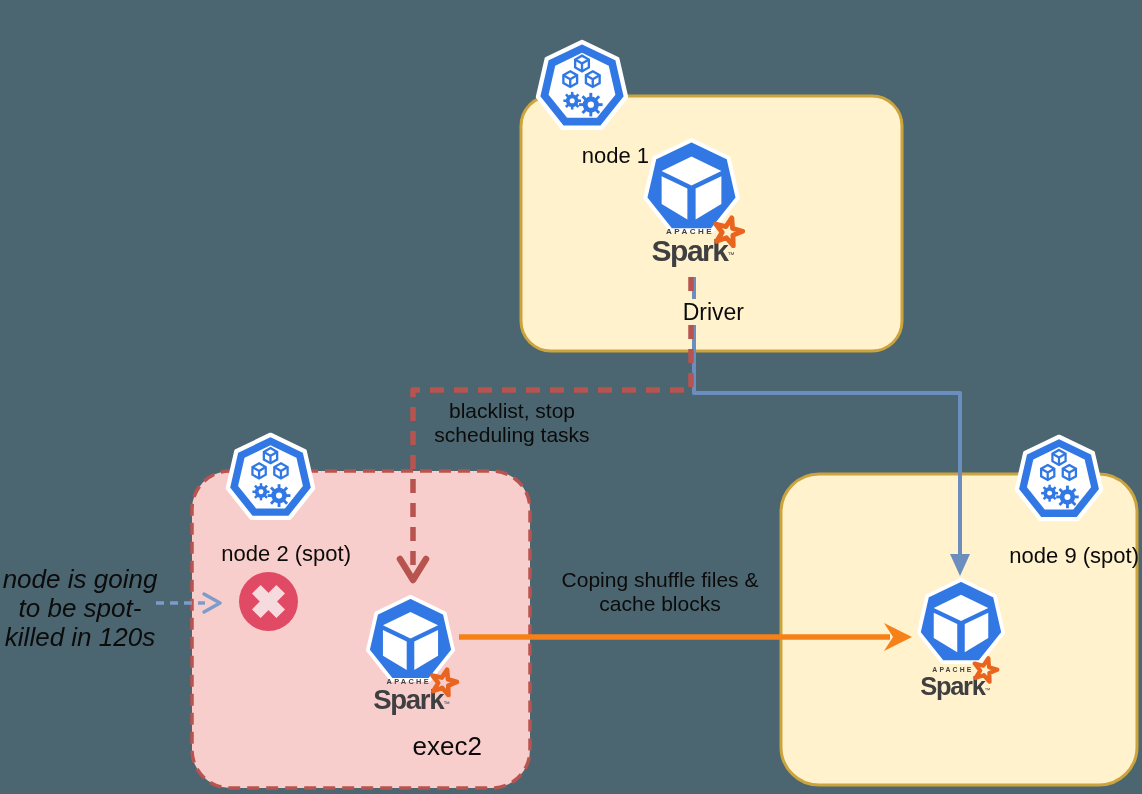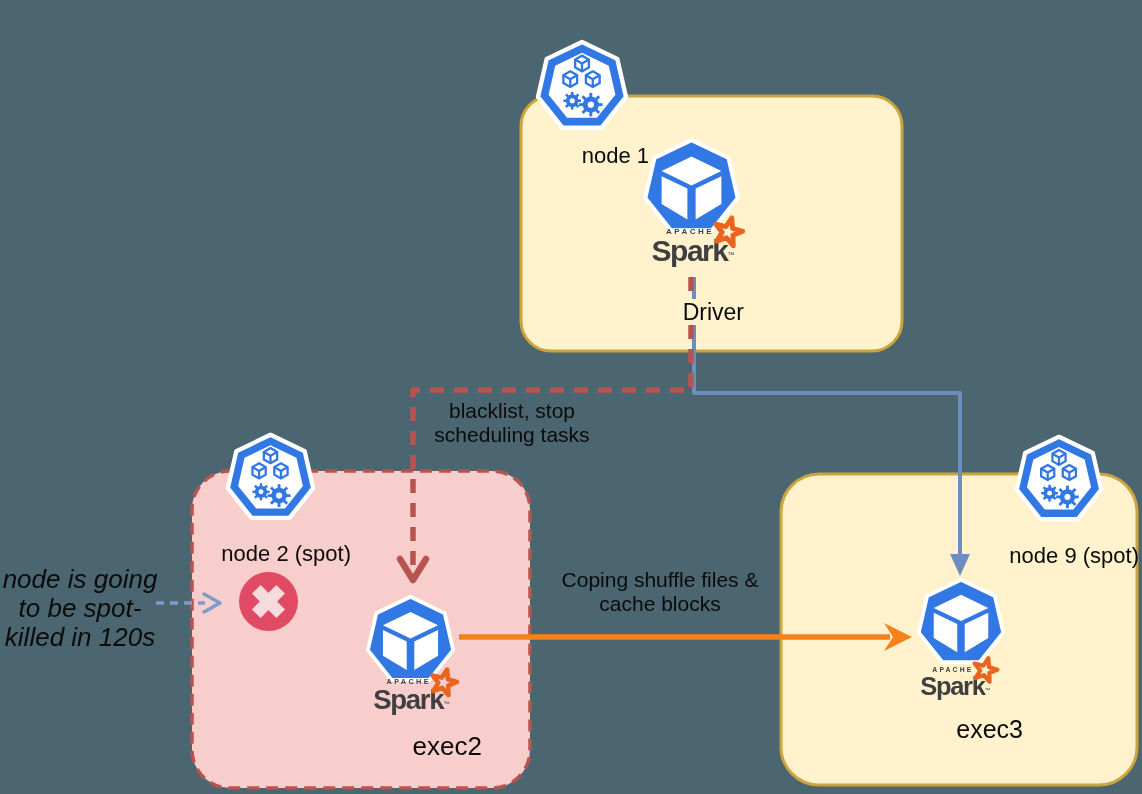--- a/index.html
+++ b/index.html
@@ -198,21 +198,20 @@
     </svg>
   </div>
 
   <div class="label lbl-node" style="left:509px;top:143px;width:140px">node 1</div>
   <div class="label lbl-driver" style="left:644px;top:291px;width:100px">Driver</div>
 
   <div class="label lbl-node" style="left:191px;top:541px;width:160px">node 2 (spot)</div>
   <div class="label lbl-exec" style="left:342px;top:732px;width:140px;font-size:26px">exec2</div>
 
   <div class="label lbl-node" style="left:979px;top:543px;width:160px">node 9 (spot)</div>
-  <div class="label lbl-exec" style="left:883px;top:715px;width:140px">exec3</div>
 
   <div class="annotation ann" style="left:412px;top:399px;width:200px">blacklist, stop
 scheduling tasks</div>
   <div class="annotation ann" style="left:550px;top:568px;width:220px">Coping shuffle files &amp;
 cache blocks</div>
   <div class="annotation ann-small" style="left:0px;top:565px;width:160px">node is going
 to be spot-
 killed in 120s</div>
 
 </div>

